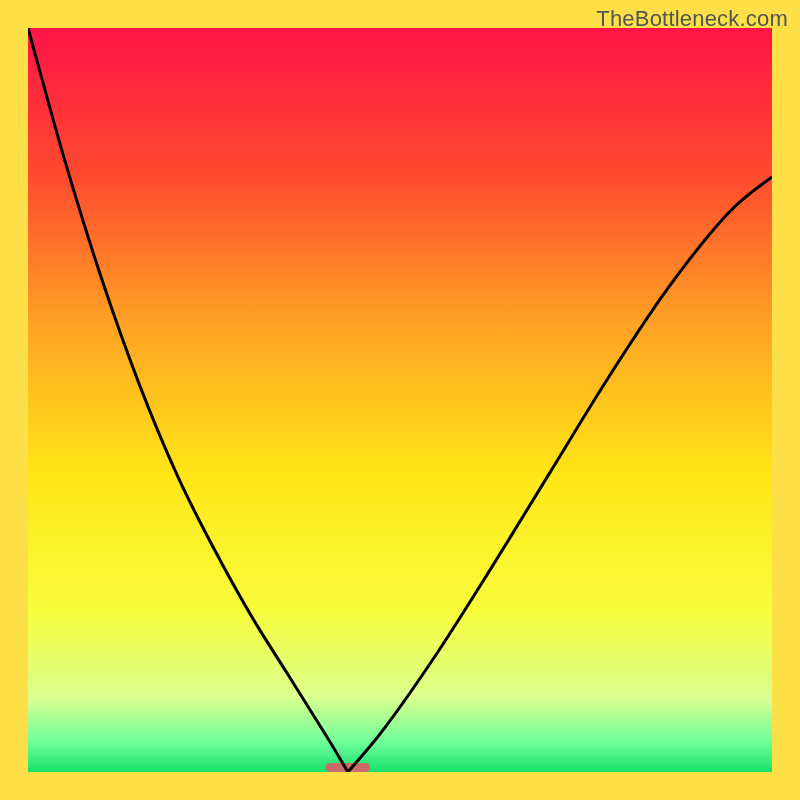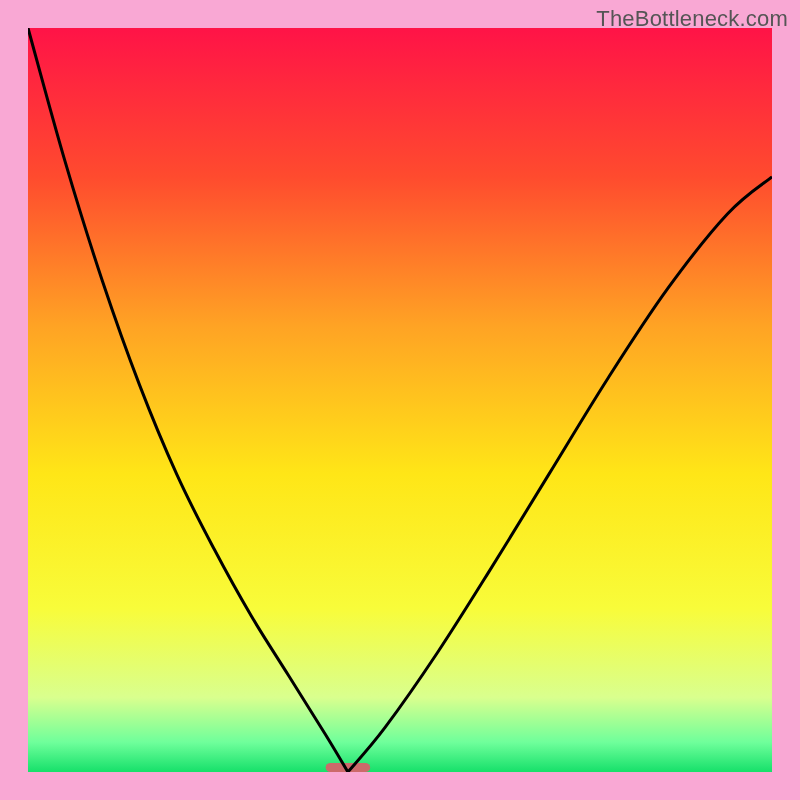--- a/index.html
+++ b/index.html
@@ -9,21 +9,21 @@
     height: 800px;
     overflow: hidden;
     background: #000;
     font-family: Arial, Helvetica, sans-serif;
   }
   .frame {
     position: absolute;
     top: 0; left: 0;
     width: 800px;
     height: 800px;
-    background: #f9a8d4;
+    background: #fde047;
   }
   .plot-area {
     position: absolute;
     top: 28px;
     left: 28px;
     width: 744px;
     height: 744px;
     overflow: hidden;
   }
   .watermark {

